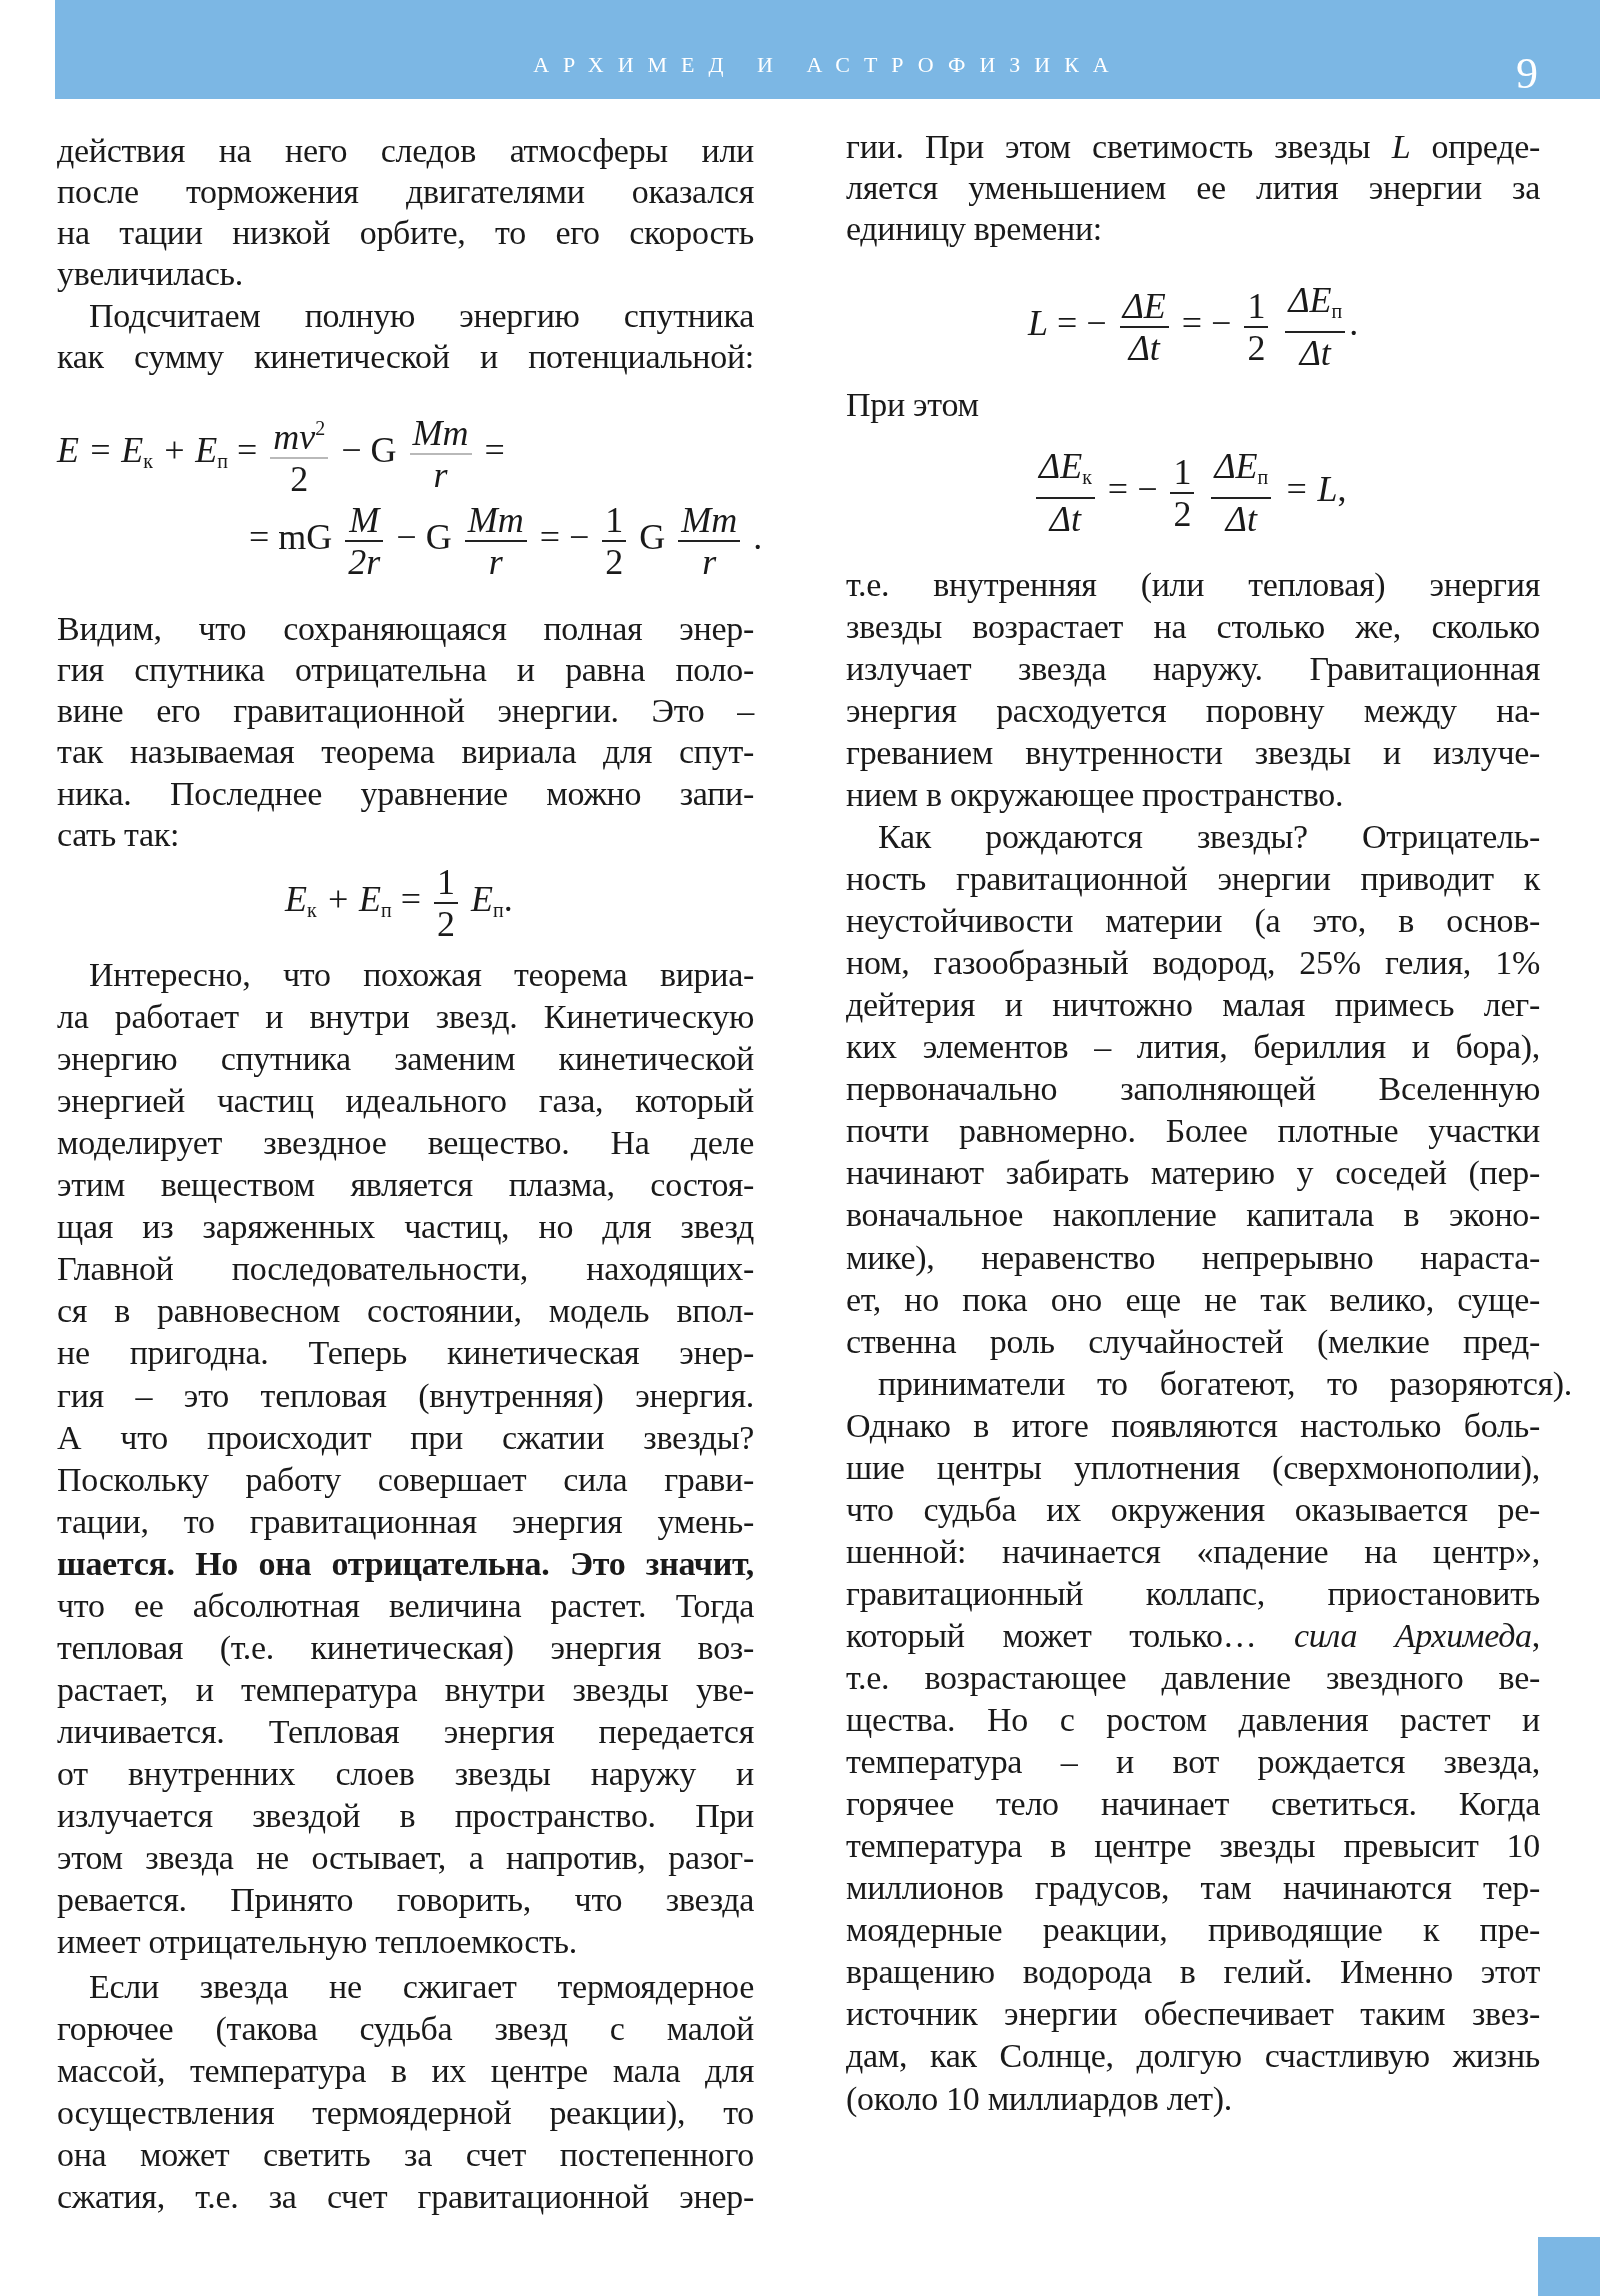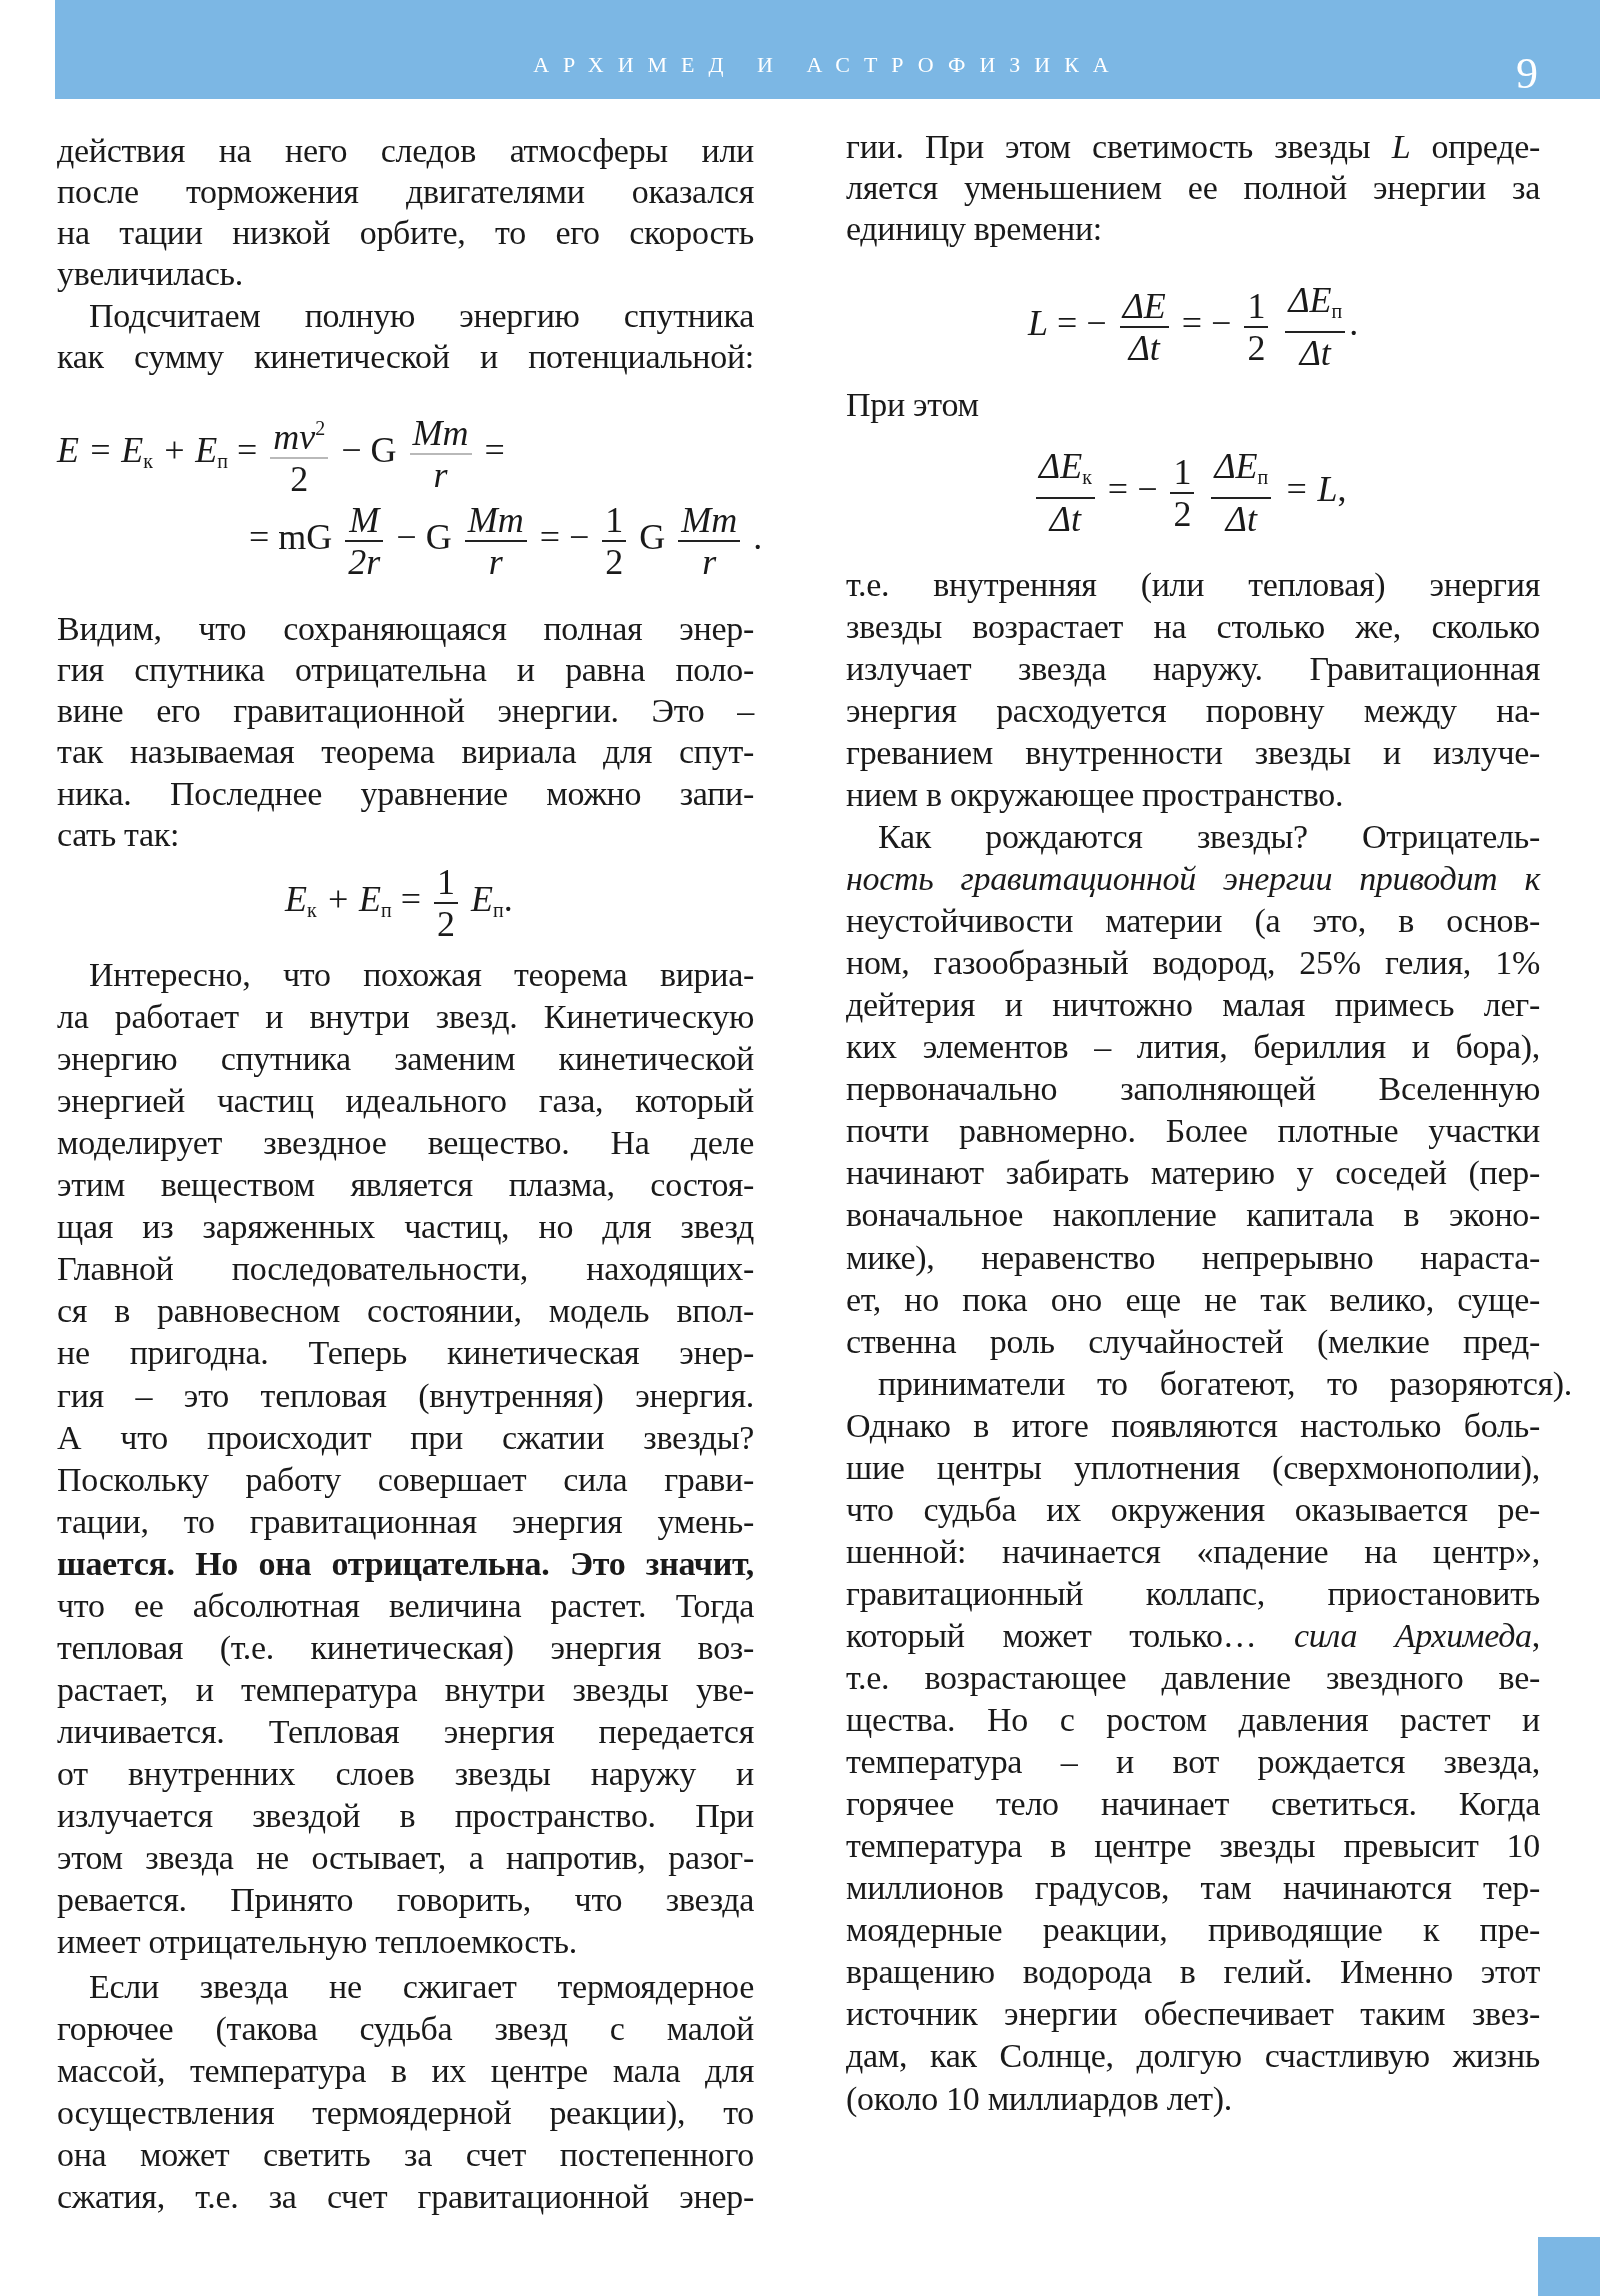--- a/index.html
+++ b/index.html
@@ -140,21 +140,21 @@
       <div class="ln" style="top: 2093.15px;">осуществления термоядерной реакции), то</div>
       <div class="ln" style="top: 2135.2px;">она может светить за счет постепенного</div>
       <div class="ln" style="top: 2177.25px;">сжатия, т.е. за счет гравитационной энер-</div>
     </div>
 </div>
 
 <div class="col col-right">
   <div class="ln" style="top:127px">
     <span id="r1a"><span>гии. При этом светимость звезды </span><span class="it">L</span><span> опреде-</span></span>
   </div>
-  <div class="ln" style="top:168px">ляется уменьшением ее полной энергии за</div>
+  <div class="ln" style="top:168px">ляется уменьшением ее лития энергии за</div>
   <div class="ln last" style="top:209px">единицу времени:</div>
 
   <div class="formula" style="left:182px; top:280px;">
     <i>L</i><span> = − </span>
     <span class="frac">
         <span class="num it">ΔE</span>
         <span class="bar"></span>
         <span class="den it">Δt</span>
       </span>
     <span> = − </span>
@@ -195,21 +195,21 @@
   <div id="rp3">
       <div class="ln" style="top: 565px;">т.е. внутренняя (или тепловая) энергия</div>
       <div class="ln" style="top: 607.05px;">звезды возрастает на столько же, сколько</div>
       <div class="ln" style="top: 649.1px;">излучает звезда наружу. Гравитационная</div>
       <div class="ln" style="top: 691.15px;">энергия расходуется поровну между на-</div>
       <div class="ln" style="top: 733.2px;">греванием внутренности звезды и излуче-</div>
       <div class="ln last" style="top: 775.25px;">нием в окружающее пространство.</div>
     </div>
   <div id="rp4">
       <div class="ln indent" style="top: 817px;">Как рождаются звезды? Отрицатель-</div>
-      <div class="ln" style="top: 859.05px; font-style: italic;">ность гравитационной энергии приводит к</div>
+      <div class="ln" style="top: 859.05px;">ность гравитационной энергии приводит к</div>
       <div class="ln" style="top: 901.1px;">неустойчивости материи (а это, в основ-</div>
       <div class="ln" style="top: 943.15px;">ном, газообразный водород, 25% гелия, 1%</div>
       <div class="ln" style="top: 985.2px;">дейтерия и ничтожно малая примесь лег-</div>
       <div class="ln" style="top: 1027.25px;">ких элементов – лития, бериллия и бора),</div>
       <div class="ln" style="top: 1069.3px;">первоначально заполняющей Вселенную</div>
       <div class="ln" style="top: 1111.35px;">почти равномерно. Более плотные участки</div>
       <div class="ln" style="top: 1153.4px;">начинают забирать материю у соседей (пер-</div>
       <div class="ln" style="top: 1195.45px;">воначальное накопление капитала в эконо-</div>
       <div class="ln" style="top: 1237.5px;">мике), неравенство непрерывно нараста-</div>
       <div class="ln" style="top: 1279.55px;">ет, но пока оно еще не так велико, суще-</div>

